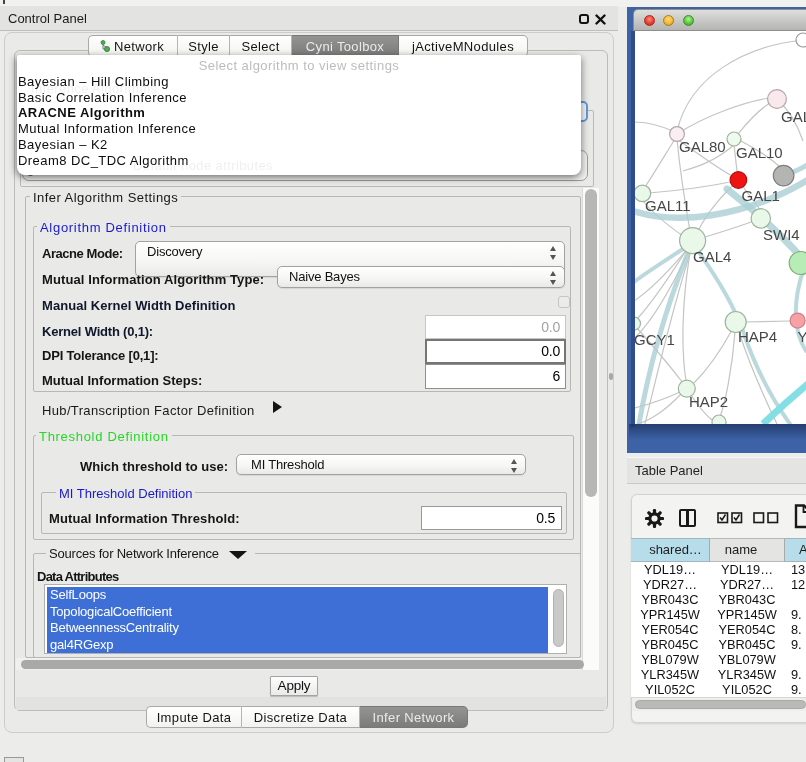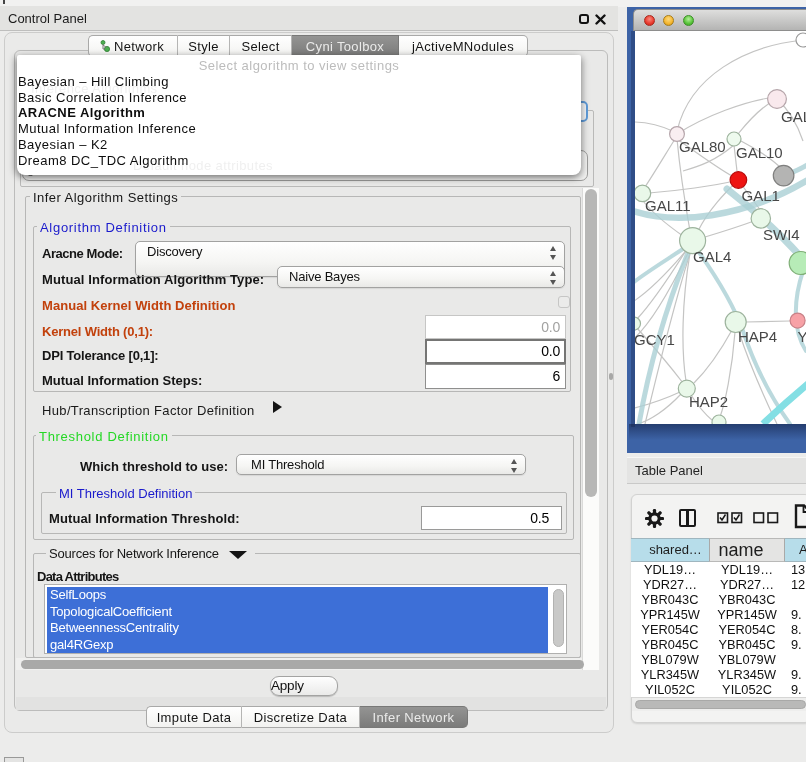--- a/index.html
+++ b/index.html
@@ -1,18 +1,18 @@
 <!DOCTYPE html>
 <html><head><meta charset="utf-8"><style>
 *{margin:0;padding:0;box-sizing:border-box}
 html,body{width:806px;height:762px;overflow:hidden;background:#ececeb;font-family:"Liberation Sans",sans-serif;}
 #root{position:relative;width:806px;height:762px;overflow:hidden}
 .abs{position:absolute}
 .lbl{position:absolute;font-size:13px;font-weight:bold;color:#151515;white-space:nowrap;letter-spacing:-0.2px}
-.glbl{color:#c2410c}
+.glbl{color:#0f172a}
 .group{position:absolute;border:1px solid #b7b7b6;border-radius:2px}
 .gtitle{position:absolute;font-size:13px;background:#e9e9e8;padding:0 3px;white-space:nowrap;letter-spacing:-0.2px}
 .combo{position:absolute;border:1px solid #a2a2a1;border-radius:5px;background:linear-gradient(#ffffff,#f5f5f3 60%,#e9e9e7);box-shadow:0 1px 1px rgba(0,0,0,0.08)}
 .combo .ctext{position:absolute;left:11px;top:2px;font-size:13px;color:#111;letter-spacing:-0.2px}
 .arr{position:absolute;width:7px;height:14px}
 .arr:before{content:"";position:absolute;left:0;top:0;border-left:3.5px solid transparent;border-right:3.5px solid transparent;border-bottom:5px solid #555}
 .arr:after{content:"";position:absolute;left:0;bottom:0;border-left:3.5px solid transparent;border-right:3.5px solid transparent;border-top:5px solid #555}
 .inp{position:absolute;background:#fff;font-size:14px;text-align:right;letter-spacing:-0.2px}
 .seg{position:absolute;top:0;height:100%;display:flex;align-items:center;justify-content:center;font-size:13px;font-weight:normal;color:#141414;background:linear-gradient(#ffffff,#f2f2f0);border-top:1px solid #a9a9a8;border-bottom:1px solid #a9a9a8;border-right:1px solid #b5b5b4;letter-spacing:0.35px}
 .seg.first{border-left:1px solid #a9a9a8;border-radius:5px 0 0 5px}
@@ -85,40 +85,40 @@
 <div class="group" style="left:33px;top:435px;width:541px;height:105px"></div>
 <div class="gtitle" style="left:36px;top:429px;color:#25d825;letter-spacing:0.7px">Threshold Definition</div>
 <div class="lbl" style="left:80px;top:459px;letter-spacing:0px">Which threshold to use:</div>
 <div class="combo" style="left:236px;top:454px;width:290px;height:21px">
       <span class="ctext" style="left:14px">MI Threshold</span>
       <span class="arr" style="right:7px;top:3.5px"></span>
     </div>
 <div class="group" style="left:41px;top:492px;width:526px;height:42px"></div>
 <div class="gtitle" style="left:56px;top:486px;color:#1a1acc;letter-spacing:0px">MI Threshold Definition</div>
 <div class="lbl" style="left:49px;top:511px;letter-spacing:0.1px">Mutual Information Threshold:</div>
-<div class="inp" style="left:421px;top:506px;width:141px;height:24px;border:1px solid #9a9a99;color:#000;line-height:22px;padding-right:12px">0.5</div>
+<div class="inp" style="left:421px;top:506px;width:141px;height:24px;border:1px solid #9a9a99;color:#000;line-height:22px;padding-right:6px">0.5</div>
 
 <div class="group" style="left:33px;top:553px;width:548px;height:105px"></div>
 <div class="gtitle" style="left:46px;top:546px;color:#161616">Sources for Network Inference</div>
 <div class="abs" style="left:222px;top:548px;width:33px;height:11px;background:#e9e9e8"></div>
     <div class="abs" style="left:229px;top:551px;width:0;height:0;border-left:9.5px solid transparent;border-right:9.5px solid transparent;border-top:8px solid #141414"></div>
 <div class="lbl" style="left:37px;top:569px;letter-spacing:-0.75px">Data Attributes</div>
 <div class="abs" style="left:44px;top:584px;width:523px;height:70px;background:#fff;border:1px solid #b0b0af;overflow:hidden">
   <div style="position:absolute;left:1.5px;top:2px;width:501px;height:66.5px;background:#3d6fd7"></div>
   <div style="position:absolute;left:5px;top:2px;width:400px;font-size:13px;color:#fff;line-height:16.5px;letter-spacing:-0.2px">SelfLoops<br>TopologicalCoefficient<br>BetweennessCentrality<br>gal4RGexp</div>
   <div style="position:absolute;right:2px;top:4px;width:11px;height:58px;background:#c9c9c8;border:1px solid #b2b2b1;border-radius:6px"></div>
 </div>
 
 <div class="abs" style="left:582px;top:188px;width:17px;height:482px;background:#fbfbfa;border-left:1px solid #dadad9"></div>
 <div class="abs" style="left:584.5px;top:189px;width:12px;height:308px;background:#b7b7b6;border-radius:6px"></div>
 
 <div class="abs" style="left:16px;top:658px;width:566px;height:12px;background:#f0f0ef"></div>
 <div class="abs" style="left:21px;top:659.5px;width:563px;height:9px;background:#a9a9a8;border-radius:4.5px"></div>
 
-<div class="abs" style="left:270px;top:676px;width:68px;height:20px;border:1px solid #a3a3a2;border-radius:9px;background:linear-gradient(#fefefe,#eaeae9);box-shadow:0 1px 1px rgba(0,0,0,0.2);font-size:13.5px;color:#111;line-height:18px;letter-spacing:-0.2px">Apply</div>
+<div class="abs" style="left:270px;top:676px;width:48px;height:20px;border:1px solid #a3a3a2;border-radius:1px;background:linear-gradient(#fefefe,#eaeae9);box-shadow:0 1px 1px rgba(0,0,0,0.2);text-align:center;font-size:13.5px;color:#111;line-height:18px;letter-spacing:-0.2px">Apply</div>
 
 <div class="abs" style="left:146px;top:706px;width:322px;height:22px">
   <div class="seg first" style="left:0;width:96px">Impute Data</div>
   <div class="seg" style="left:96px;width:118px">Discretize Data</div>
   <div class="seg sel last" style="left:214px;width:108px">Infer Network</div>
 </div>
 
 <div class="abs" style="left:17px;top:55px;width:564px;height:120px;background:#fff;border-radius:2px 2px 8px 8px;box-shadow:-2px 2px 7px rgba(0,0,0,0.34),2px 3px 7px rgba(0,0,0,0.25)">
   <div style="position:absolute;left:0;top:3px;width:100%;text-align:center;font-size:13px;color:#bcbcbc;letter-spacing:0.45px">Select algorithm to view settings</div>
       <div style="position:absolute;left:116px;top:103px;font-size:13px;color:rgba(120,120,120,0.12);letter-spacing:0.4px">Default node attributes</div>
@@ -246,21 +246,21 @@
       </g>
     </svg>
 <svg class="abs" style="left:794px;top:504px" width="18" height="25" viewBox="0 0 18 25">
       <path d="M2 1.5 L10 1.5 L16 7.5 L16 23 L2 23 Z" fill="none" stroke="#191919" stroke-width="2.4"></path>
       <path d="M9.5 2 L9.5 8 L15.5 8" fill="none" stroke="#191919" stroke-width="1.8"></path>
     </svg>
 
 <div class="abs" style="left:631px;top:538px;width:175px;height:24px;background:#b7ddea;border-top:1px solid #9fb6bf;border-bottom:1px solid #9fb6bf"></div>
 <div class="abs" style="left:709px;top:538px;width:76px;height:24px;background:#e4e4e3;border-top:1px solid #b9b9b8;border-bottom:1px solid #b9b9b8;border-left:1px solid #a9a9a8;border-right:1px solid #a9a9a8"></div>
 <div class="abs" style="left:631px;top:538px;width:78px;text-align:center;text-indent:11px;font-size:13px;color:#1d1d1d;line-height:24px">shared…</div>
-<div class="abs" style="left:709px;top:538px;width:56px;text-align:center;text-indent:8px;font-size:18px;color:#1d1d1d;line-height:24px">name</div>
+<div class="abs" style="left:709px;top:538px;width:56px;text-align:center;text-indent:8px;font-size:13px;color:#1d1d1d;line-height:24px">name</div>
 <div class="abs" style="left:799px;top:538px;font-size:13px;color:#1d1d1d;line-height:24px">A</div>
 
 <div class="abs" style="left:631px;top:562px;width:175px;height:135px;background:#fff;overflow:hidden;font-size:12.8px;color:#111;padding-top:2px">
   <div style="position:absolute;left:0;top:0;width:78px;text-align:center;line-height:15px">YDL19…<br>YDR27…<br>YBR043C<br>YPR145W<br>YER054C<br>YBR045C<br>YBL079W<br>YLR345W<br>YIL052C</div>
   <div style="position:absolute;left:78px;top:0;width:76px;text-align:center;line-height:15px">YDL19…<br>YDR27…<br>YBR043C<br>YPR145W<br>YER054C<br>YBR045C<br>YBL079W<br>YLR345W<br>YIL052C</div>
   <div style="position:absolute;left:160px;top:0;width:40px;line-height:15px">13…<br>12…<br><br>9.<br>8.<br>9.<br><br>9.<br>9.</div>
 </div>
 
 <div class="abs" style="left:632px;top:697px;width:174px;height:14px;background:#eeeeed;border-top:1px solid #d6d6d5"></div>
 <div class="abs" style="left:635px;top:699.5px;width:171px;height:9px;background:#b9b9b8;border:1px solid #a9a9a8;border-radius:4.5px"></div>

